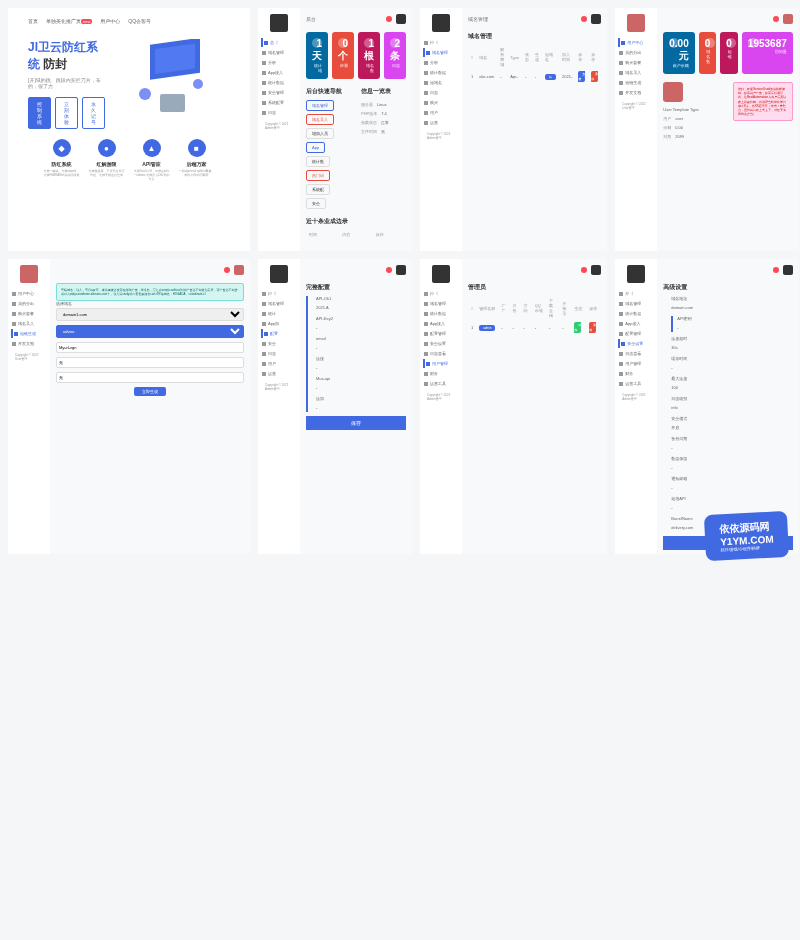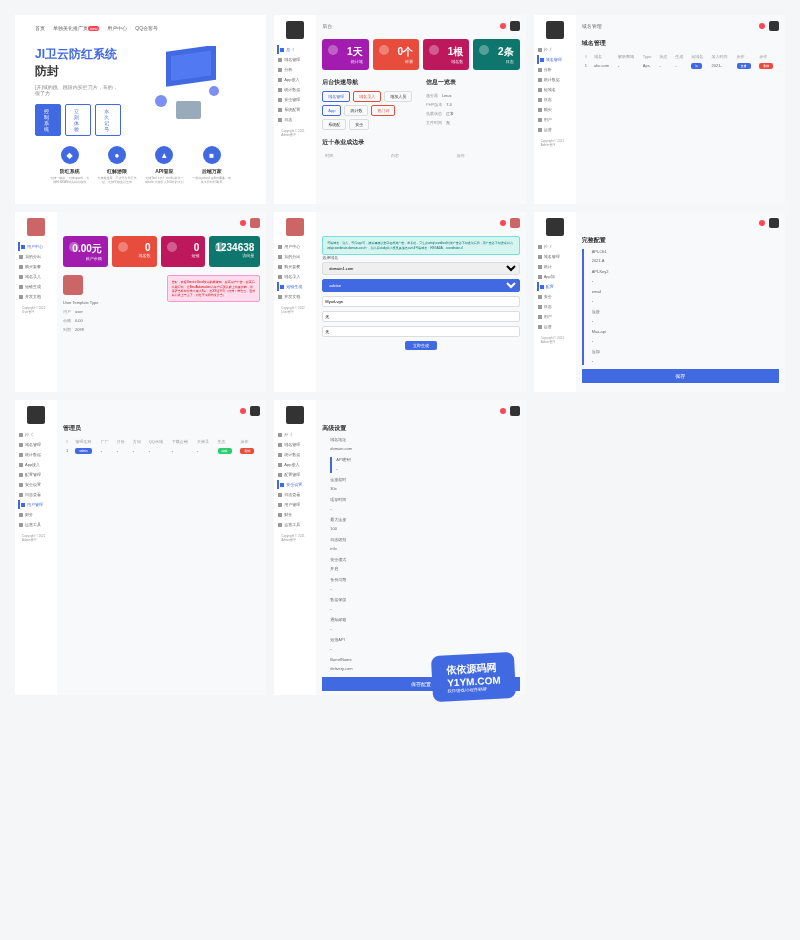--- a/index.html
+++ b/index.html
@@ -1,17 +1,17 @@
 <!DOCTYPE html>
 <html><head>
 <meta charset="utf-8">
 <style>
 *{margin:0;padding:0;box-sizing:border-box;font-family:"Microsoft YaHei",Arial,sans-serif}
 body{background:#f5f6f8;font-size:6px;color:#333;width:800px}
-.grid{display:grid;grid-template-columns:1fr 1fr 1fr;gap:8px;padding:15px}
+.grid{display:grid;grid-template-columns:1fr 1fr 1fr 1fr;gap:8px;padding:8px}
 .panel{background:#fff;position:relative;min-height:180px}
 .hero{padding:10px 20px}
 .topnav{display:flex;gap:8px;font-size:5px;color:#666;margin-bottom:15px}
 .topnav span{cursor:pointer}
 .badge-new{background:#ff4757;color:#fff;font-size:4px;padding:0 2px;border-radius:2px}
 .hero-body{display:flex;gap:15px}
 .hero-text{flex:1}
 .hero-title{font-size:12px;font-weight:bold;margin-bottom:4px}
 .hero-title .accent{color:#4169e1}
 .hero-sub{font-size:5px;color:#888;margin-bottom:8px}
@@ -38,24 +38,24 @@
 .topbar-left{font-size:5px;color:#666}
 .topbar-right{display:flex;gap:4px;align-items:center}
 .bell{width:6px;height:6px;background:#ff4757;border-radius:50%}
 .mini-av{width:10px;height:10px;background:#333;border-radius:2px}
 .mini-av2{width:10px;height:10px;background:#c66;border-radius:2px}
 .stats{display:flex;gap:4px;margin-bottom:8px}
 .stat{flex:1;padding:6px;border-radius:3px;color:#fff;text-align:right;position:relative}
 .stat-ico{position:absolute;left:6px;top:6px;width:10px;height:10px;background:rgba(255,255,255,0.3);border-radius:50%}
 .stat-val{font-size:10px;font-weight:bold}
 .stat-label{font-size:4px;opacity:0.9}
-.st-blue{background:#a21caf}
+.st-blue{background:#0369a1}
 .st-red{background:#e74c3c}
 .st-green{background:#be185d}
-.st-purple{background:#0f766e}
+.st-purple{background:#d946ef}
 .sect{margin-bottom:8px}
 .sect-title{font-size:6px;font-weight:bold;margin-bottom:4px}
 .quick{display:flex;flex-wrap:wrap;gap:3px}
 .qk{padding:2px 5px;font-size:4px;border:1px solid #ddd;border-radius:2px;cursor:pointer}
 .qk.blue{border-color:#4169e1;color:#4169e1}
 .qk.red{border-color:#e74c3c;color:#e74c3c}
 .two-col{display:flex;gap:10px}
 .col{flex:1}
 .info-row{font-size:4px;color:#666;padding:2px 0}
 .info-row span:first-child{color:#999;margin-right:4px}
@@ -369,21 +369,21 @@
             <div class="stat-val">0</div>
             <div class="stat-label">域名数</div>
           </div>
       <div class="stat st-green">
             <div class="stat-ico"></div>
             <div class="stat-val">0</div>
             <div class="stat-label">短链</div>
           </div>
       <div class="stat st-purple">
             <div class="stat-ico"></div>
-            <div class="stat-val">1234638</div>
+            <div class="stat-val">1953687</div>
             <div class="stat-label">访问量</div>
           </div>
     </div>
     <div class="two-col">
       <div class="col">
         <div class="avatar-med"></div>
         <div class="info-row">User Template Type</div>
         <div class="info-row"><span>用户</span><span>user</span></div>
         <div class="info-row"><span>余额</span><span>0.00</span></div>
         <div class="info-row"><span>到期</span><span>2099</span></div>

